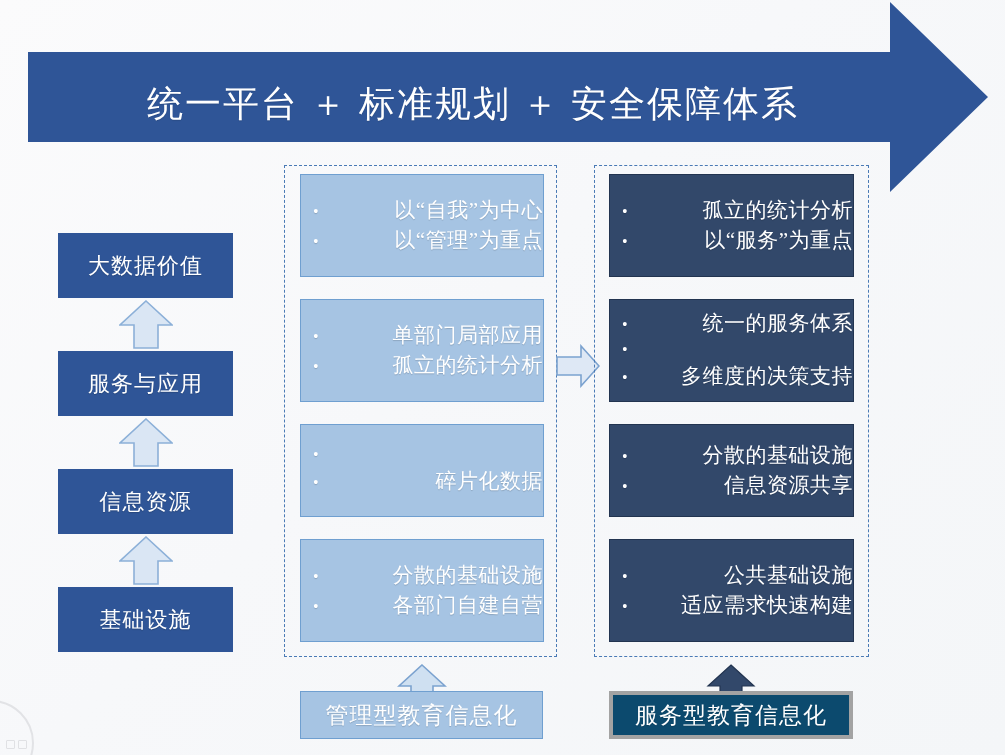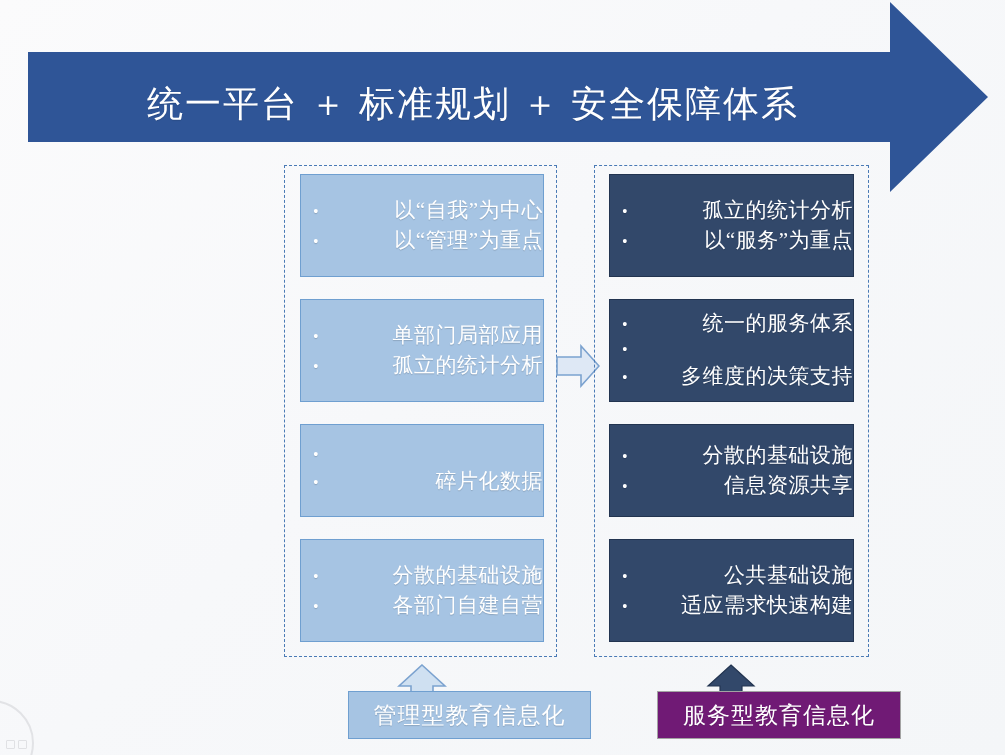--- a/index.html
+++ b/index.html
@@ -83,43 +83,74 @@
   .slot2{top:258px;height:93px;}
   .slot3{top:373px;height:103px;}
 
   
   .mid-arrow{position:absolute;left:556px;top:344px;width:44px;height:44px;}
   .mid-arrow svg{display:block;width:100%;height:100%;}
 
   
   .legend{position:absolute;height:48px;display:flex;align-items:center;justify-content:center;
           font-size:23px;letter-spacing:1px;color:#ffffff;box-sizing:border-box;
-          text-shadow:0 1px 1px rgba(0,0,0,.16);margin-left:48px;}
+          text-shadow:0 1px 1px rgba(0,0,0,.16);}
   #legend-mid{left:300px;top:691px;width:243px;background:#a6c4e3;border:1px solid #6f9fd0;}
-  #legend-right{left:609px;top:691px;width:244px;background:#701a75;border:1px solid #a3a3a3;}
+  #legend-right{left:609px;top:691px;width:244px;background:#0c4a6e;border:4px solid #a3a3a3;}
 
   .up-tail{position:absolute;width:50px;height:43px;}
   .up-tail svg{display:block;width:100%;height:100%;}
   #tail-mid{left:397px;top:664px;}
   #tail-right{left:706px;top:664px;}
 </style>
 </head>
 <body>
 
 <div id="stage">
 
   <div class="watermark"></div>
 
   <div class="banner">
     <svg viewBox="0 0 960 190" preserveAspectRatio="none">
       <polygon points="0,50 862,50 862,0 960,95 862,190 862,140 0,140" fill="#2f5597"></polygon>
     </svg>
     <div class="banner-text">统一平台 ＋ 标准规划 ＋ 安全保障体系</div>
   </div>
 
+  <div class="ladder">
+
+    <div class="lad-box">大数据价值</div>
+    <div class="lad-gap">
+      <div class="lad-arrow">
+        <svg viewBox="0 0 54 49" preserveAspectRatio="none">
+          <polygon points="27,1 53,25 39,25 39,48 15,48 15,25 1,25" fill="#dae6f4" stroke="#8cb0d8" stroke-width="1.6"></polygon>
+        </svg>
+      </div>
+    </div>
+
+    <div class="lad-box">服务与应用</div>
+    <div class="lad-gap">
+      <div class="lad-arrow">
+        <svg viewBox="0 0 54 49" preserveAspectRatio="none">
+          <polygon points="27,1 53,25 39,25 39,48 15,48 15,25 1,25" fill="#dae6f4" stroke="#8cb0d8" stroke-width="1.6"></polygon>
+        </svg>
+      </div>
+    </div>
+
+    <div class="lad-box">信息资源</div>
+    <div class="lad-gap">
+      <div class="lad-arrow">
+        <svg viewBox="0 0 54 49" preserveAspectRatio="none">
+          <polygon points="27,1 53,25 39,25 39,48 15,48 15,25 1,25" fill="#dae6f4" stroke="#8cb0d8" stroke-width="1.6"></polygon>
+        </svg>
+      </div>
+    </div>
+
+    <div class="lad-box">基础设施</div>
+  </div>
 
   <div class="col" id="col-mid">
 
     <div class="card light slot0">
       <div class="bullet-row">
         <span class="bullet-dot">•</span>
         <span class="bullet-txt">以“自我”为中心</span>
       </div>
       <div class="bullet-row">
         <span class="bullet-dot">•</span>

